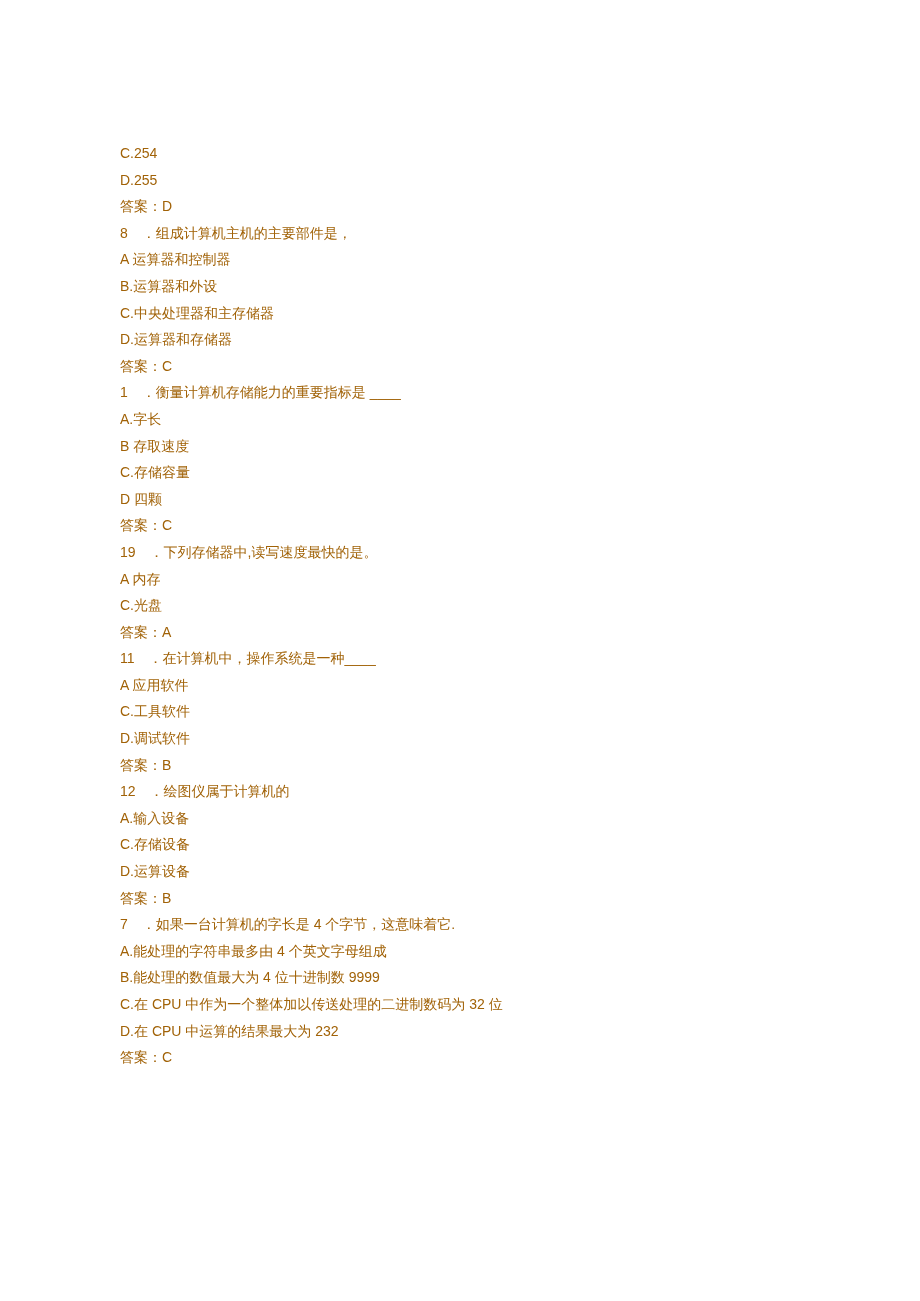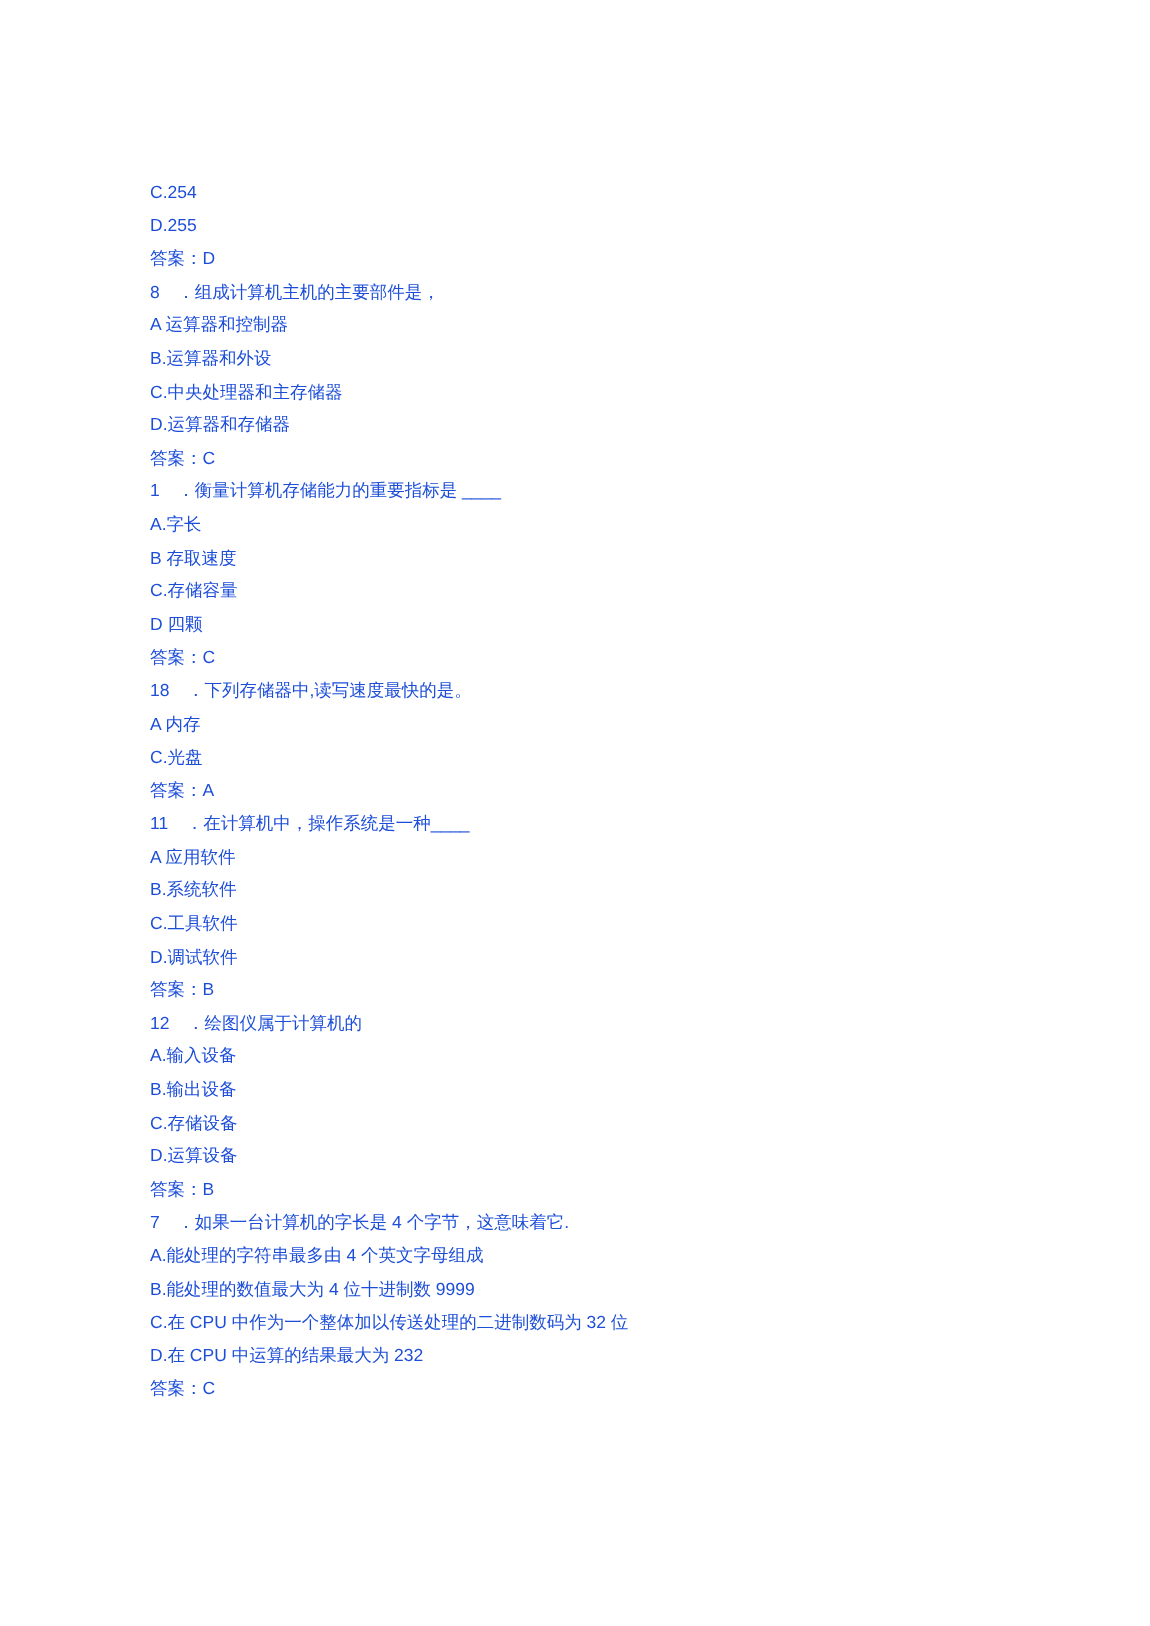--- a/index.html
+++ b/index.html
@@ -6,21 +6,21 @@
     margin: 0;
     padding: 0;
     background: #ffffff;
     width: 920px;
   }
   .page {
     padding: 140px 120px 80px 120px;
     font-family: "Microsoft YaHei", "SimSun", Arial, sans-serif;
     font-size: 14px;
     line-height: 1.9;
-    color: #1d4ed8;
+    color: #a16207;
   }
   .line {
     display: block;
   }
 </style>
 </head>
 <body>
 
 <div class="page">
   <span class="line">C.254</span>
@@ -31,33 +31,31 @@
   <span class="line">B.运算器和外设</span>
   <span class="line">C.中央处理器和主存储器</span>
   <span class="line">D.运算器和存储器</span>
   <span class="line">答案：C</span>
   <span class="line">1　．衡量计算机存储能力的重要指标是 ____</span>
   <span class="line">A.字长</span>
   <span class="line">B 存取速度</span>
   <span class="line">C.存储容量</span>
   <span class="line">D 四颗</span>
   <span class="line">答案：C</span>
-  <span class="line">18　．下列存储器中,读写速度最快的是。</span>
+  <span class="line">19　．下列存储器中,读写速度最快的是。</span>
   <span class="line">A 内存</span>
   <span class="line">C.光盘</span>
   <span class="line">答案：A</span>
   <span class="line">11　．在计算机中，操作系统是一种____</span>
   <span class="line">A 应用软件</span>
-  <span class="line">B.系统软件</span>
   <span class="line">C.工具软件</span>
   <span class="line">D.调试软件</span>
   <span class="line">答案：B</span>
   <span class="line">12　．绘图仪属于计算机的</span>
   <span class="line">A.输入设备</span>
-  <span class="line">B.输出设备</span>
   <span class="line">C.存储设备</span>
   <span class="line">D.运算设备</span>
   <span class="line">答案：B</span>
   <span class="line">7　．如果一台计算机的字长是 4 个字节，这意味着它.</span>
   <span class="line">A.能处理的字符串最多由 4 个英文字母组成</span>
   <span class="line">B.能处理的数值最大为 4 位十进制数 9999</span>
   <span class="line">C.在 CPU 中作为一个整体加以传送处理的二进制数码为 32 位</span>
   <span class="line">D.在 CPU 中运算的结果最大为 232</span>
   <span class="line">答案：C</span>
 </div>

